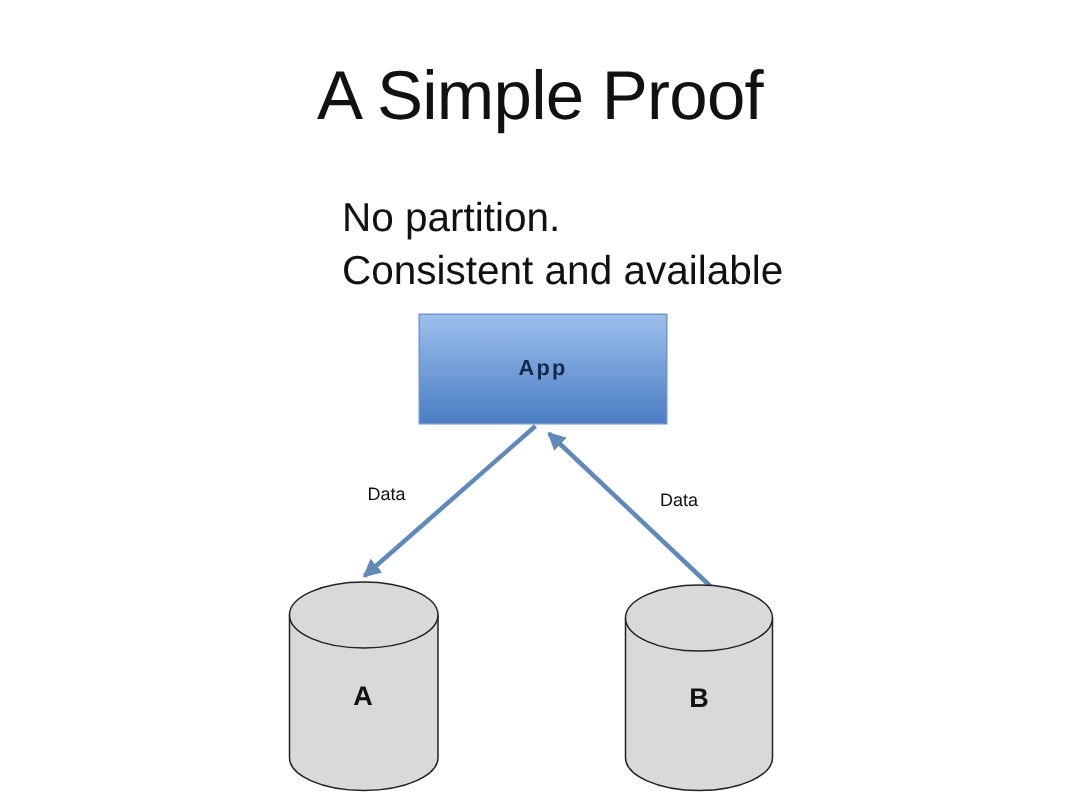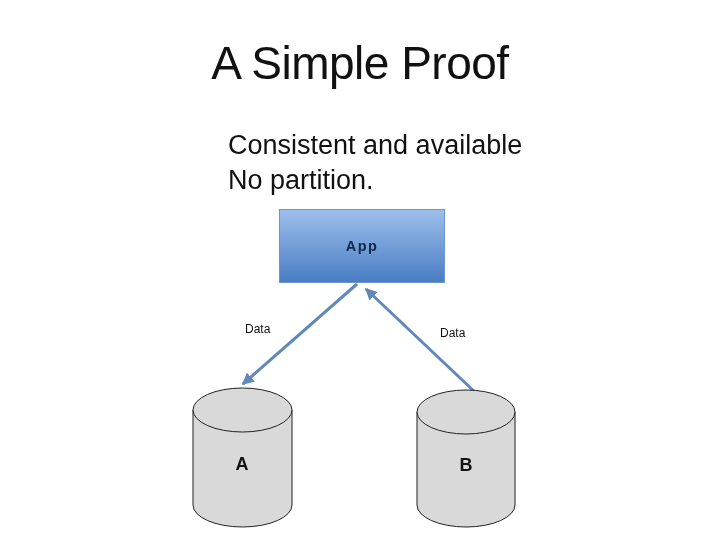--- a/index.html
+++ b/index.html
@@ -73,22 +73,22 @@
   }
 </style>
 </head>
 <body>
 
 <div class="slide">
 
   <h1 class="title">A Simple Proof</h1>
 
   <div class="body-text">
+    <div>No partition.</div>
     <div>Consistent and available</div>
-    <div>No partition.</div>
   </div>
 
   <svg class="diagram" viewBox="0 0 720 540" aria-hidden="true">
     <defs>
       <marker id="ah" markerUnits="strokeWidth" markerWidth="4.5" markerHeight="4" refX="3.5" refY="2" orient="auto">
         <path class="ah" d="M0,0 L4,2 L0,4 Z"></path>
       </marker>
     </defs>
 
     <line class="arrow" x1="357" y1="284" x2="243" y2="384" marker-end="url(#ah)"></line>

